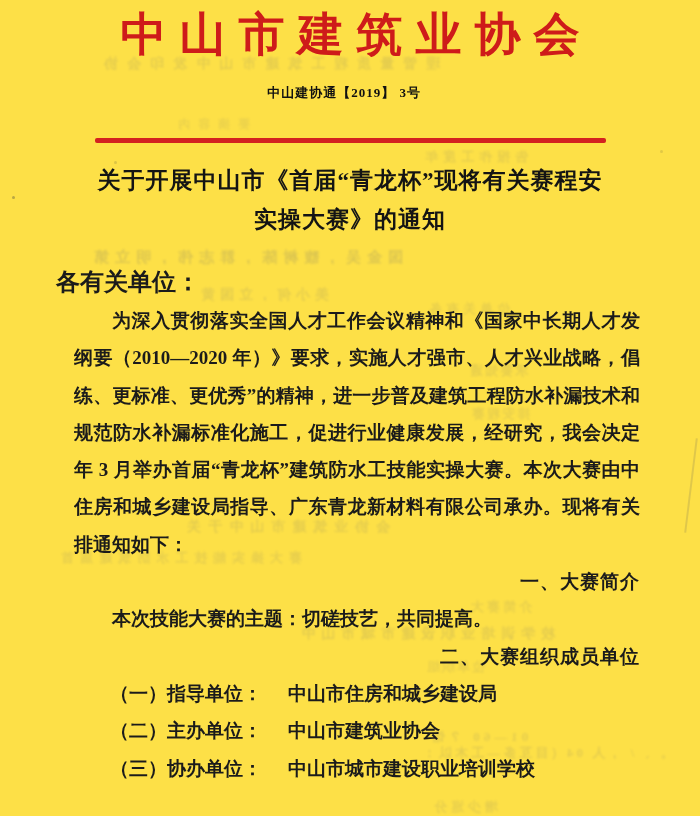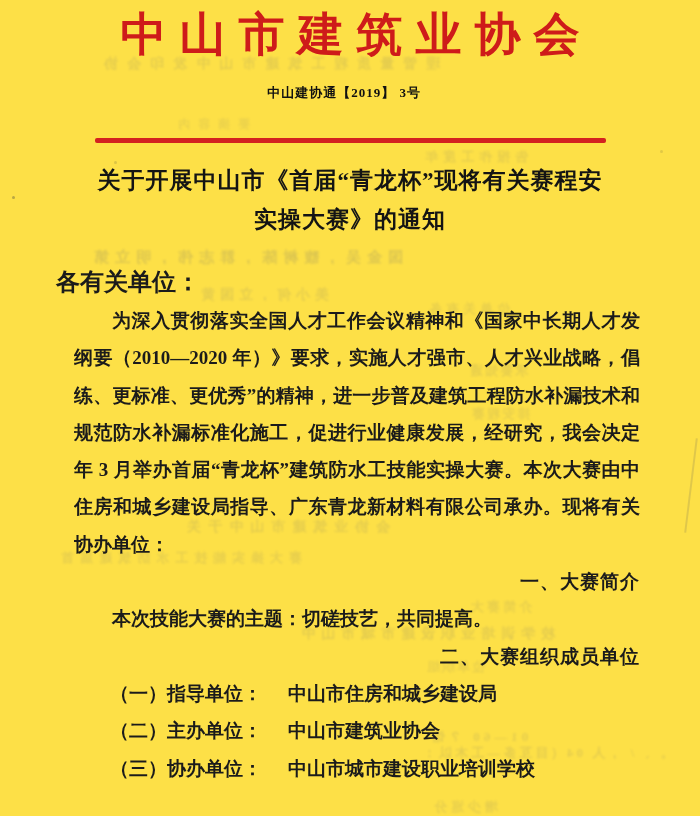--- a/index.html
+++ b/index.html
@@ -113,21 +113,21 @@
 
   <div class="salutation">各有关单位：</div>
 
   <div class="body-col">
     <div class="line j ind">为深入贯彻落实全国人才工作会议精神和《国家中长期人才发展规划</div>
     <div class="line j">纲要（2010—2020 年）》要求，实施人才强市、人才兴业战略，倡导“更熟</div>
     <div class="line j">练、更标准、更优秀”的精神，进一步普及建筑工程防水补漏技术和知识，</div>
     <div class="line j">规范防水补漏标准化施工，促进行业健康发展，经研究，我会决定于 2019</div>
     <div class="line j">年 3 月举办首届“青龙杯”建筑防水工技能实操大赛。本次大赛由中山市</div>
     <div class="line j">住房和城乡建设局指导、广东青龙新材料有限公司承办。现将有关赛程安</div>
-    <div class="line">协办单位：</div>
+    <div class="line">排通知如下：</div>
 
     <div class="line heading">一、大赛简介</div>
     <div class="line ind">本次技能大赛的主题：切磋技艺，共同提高。</div>
 
     <div class="line heading">二、大赛组织成员单位</div>
 
     <div class="line item">
       <span class="item-label">（一）指导单位：</span><span class="item-value">中山市住房和城乡建设局</span>
     </div>
     <div class="line item">

